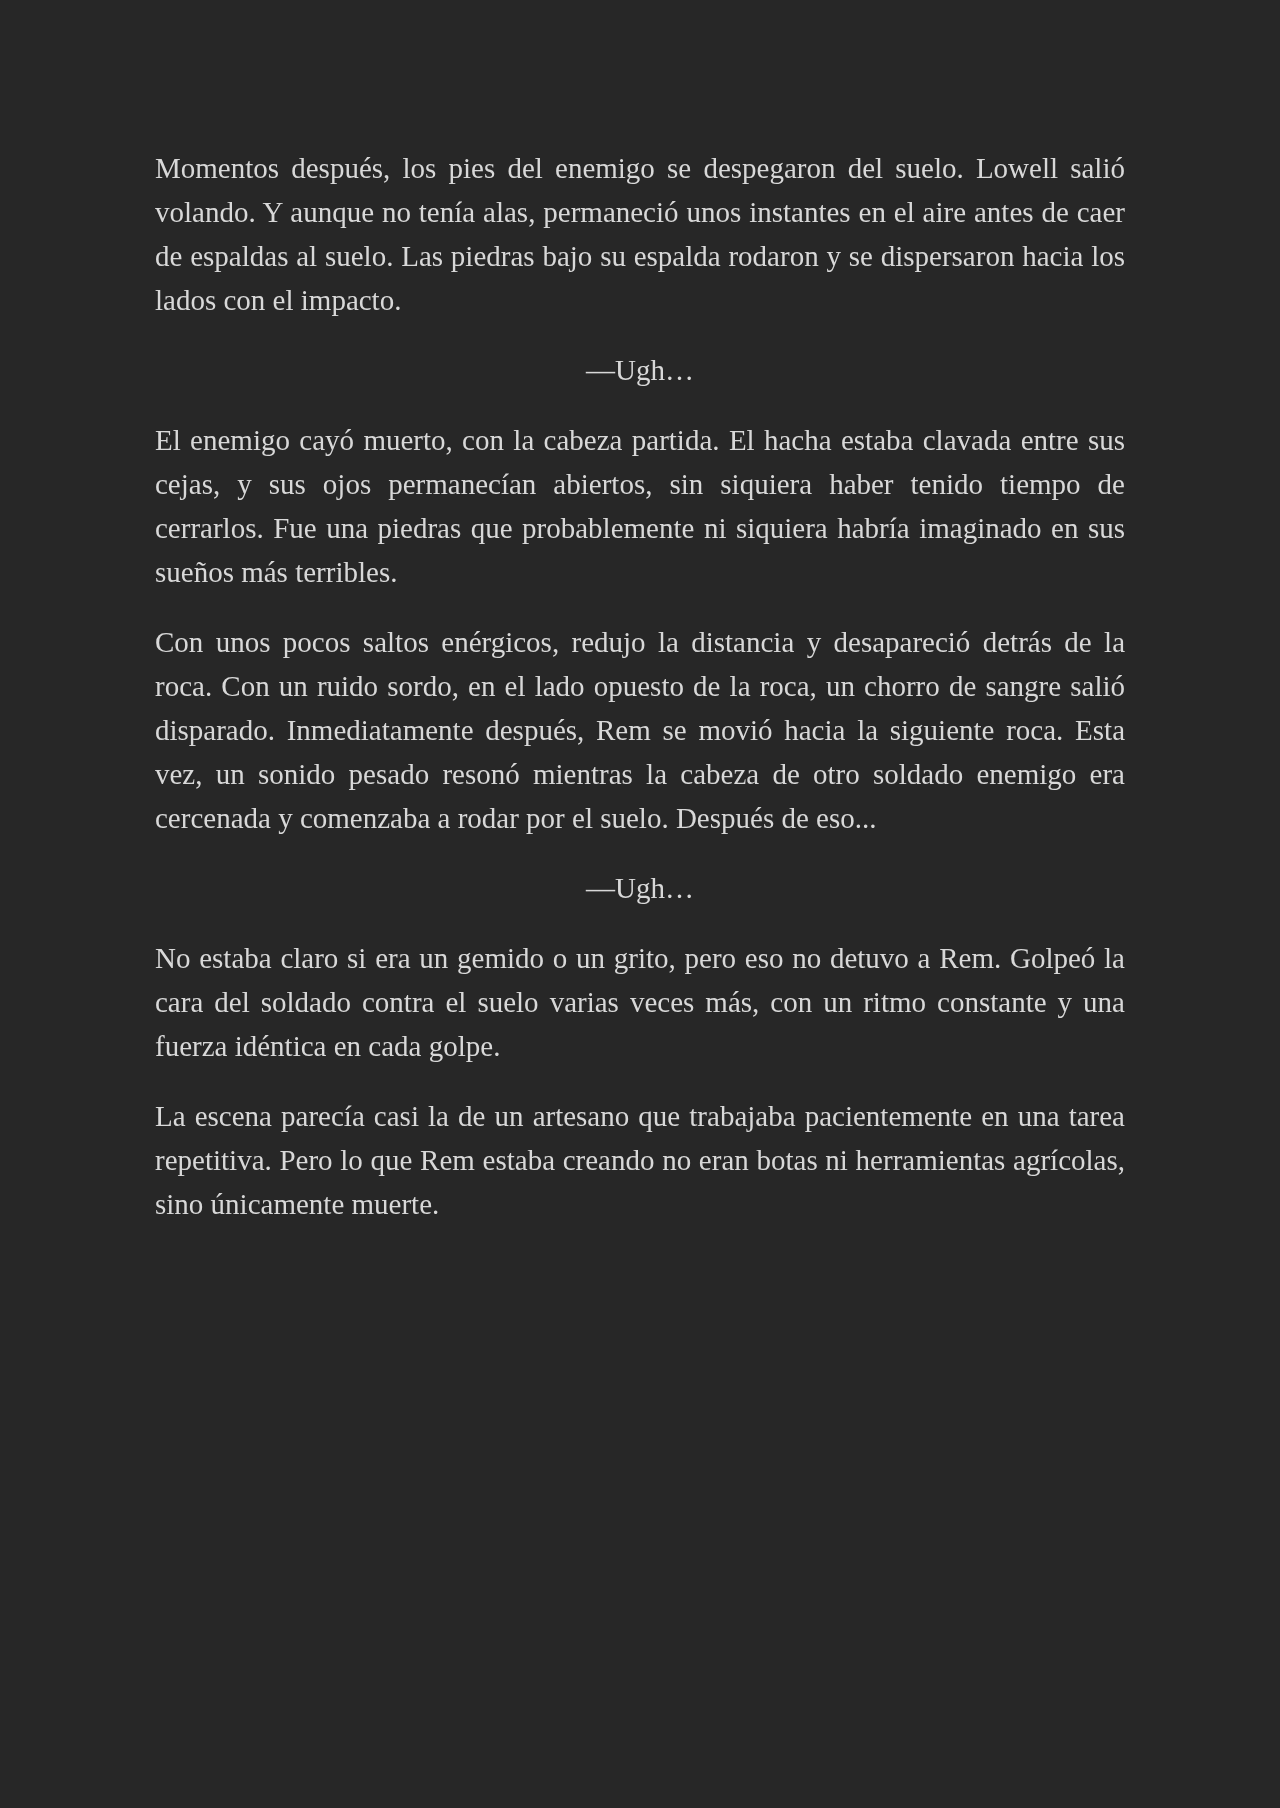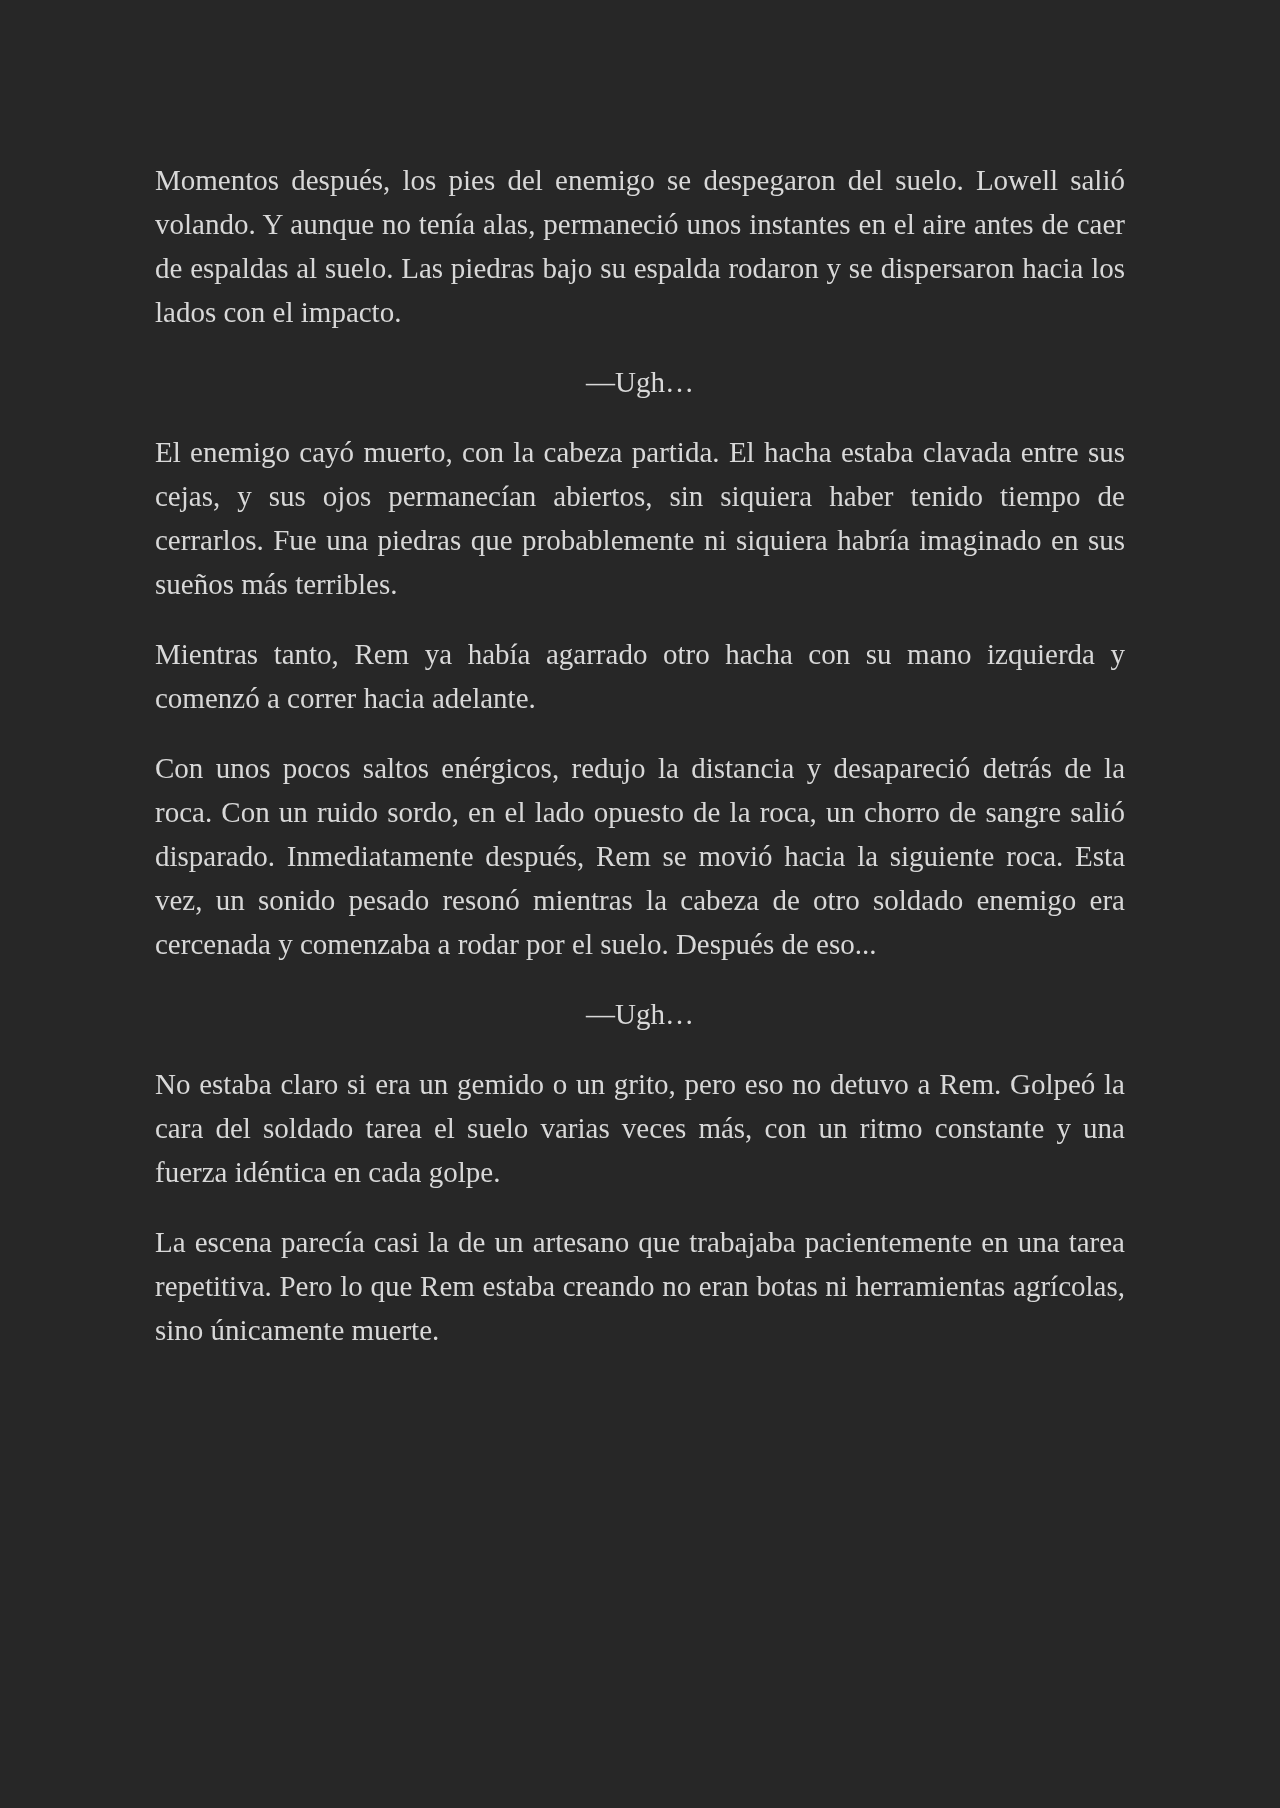--- a/index.html
+++ b/index.html
@@ -16,33 +16,32 @@
     box-sizing: border-box;
     width: 1280px;
     height: 1808px;
     padding: 146px 155px 0 155px;
     font-family: "Liberation Serif", "DejaVu Serif", serif;
     color: #d8d8d8;
   }
   .paragraph {
     font-size: 29px;
     line-height: 44px;
-    margin: 12px 0 26px 0;
+    margin: 0 0 26px 0;
     text-align: justify;
     text-justify: inter-word;
   }
   .dialogue {
     text-align: center;
   }
 </style>
 </head>
 <body>
 
 <div class="page">
   <p class="paragraph">Momentos después, los pies del enemigo se despegaron del suelo. Lowell salió volando. Y aunque no tenía alas, permaneció unos instantes en el aire antes de caer de espaldas al suelo. Las piedras bajo su espalda rodaron y se dispersaron hacia los lados con el impacto.</p>
   <p class="paragraph dialogue">—Ugh…</p>
   <p class="paragraph">El enemigo cayó muerto, con la cabeza partida. El hacha estaba clavada entre sus cejas, y sus ojos permanecían abiertos, sin siquiera haber tenido tiempo de cerrarlos. Fue una piedras que probablemente ni siquiera habría imaginado en sus sueños más terribles.</p>
-  <p class="paragraph">Mientras tanto, Rem ya había agarrado otro hacha con su mano izquierda y comenzó a correr hacia adelante.</p>
   <p class="paragraph">Con unos pocos saltos enérgicos, redujo la distancia y desapareció detrás de la roca. Con un ruido sordo, en el lado opuesto de la roca, un chorro de sangre salió disparado. Inmediatamente después, Rem se movió hacia la siguiente roca. Esta vez, un sonido pesado resonó mientras la cabeza de otro soldado enemigo era cercenada y comenzaba a rodar por el suelo. Después de eso...</p>
   <p class="paragraph dialogue">—Ugh…</p>
-  <p class="paragraph">No estaba claro si era un gemido o un grito, pero eso no detuvo a Rem. Golpeó la cara del soldado tarea el suelo varias veces más, con un ritmo constante y una fuerza idéntica en cada golpe.</p>
+  <p class="paragraph">No estaba claro si era un gemido o un grito, pero eso no detuvo a Rem. Golpeó la cara del soldado contra el suelo varias veces más, con un ritmo constante y una fuerza idéntica en cada golpe.</p>
   <p class="paragraph">La escena parecía casi la de un artesano que trabajaba pacientemente en una tarea repetitiva. Pero lo que Rem estaba creando no eran botas ni herramientas agrícolas, sino únicamente muerte.</p>
 </div>
 
 </body></html>

